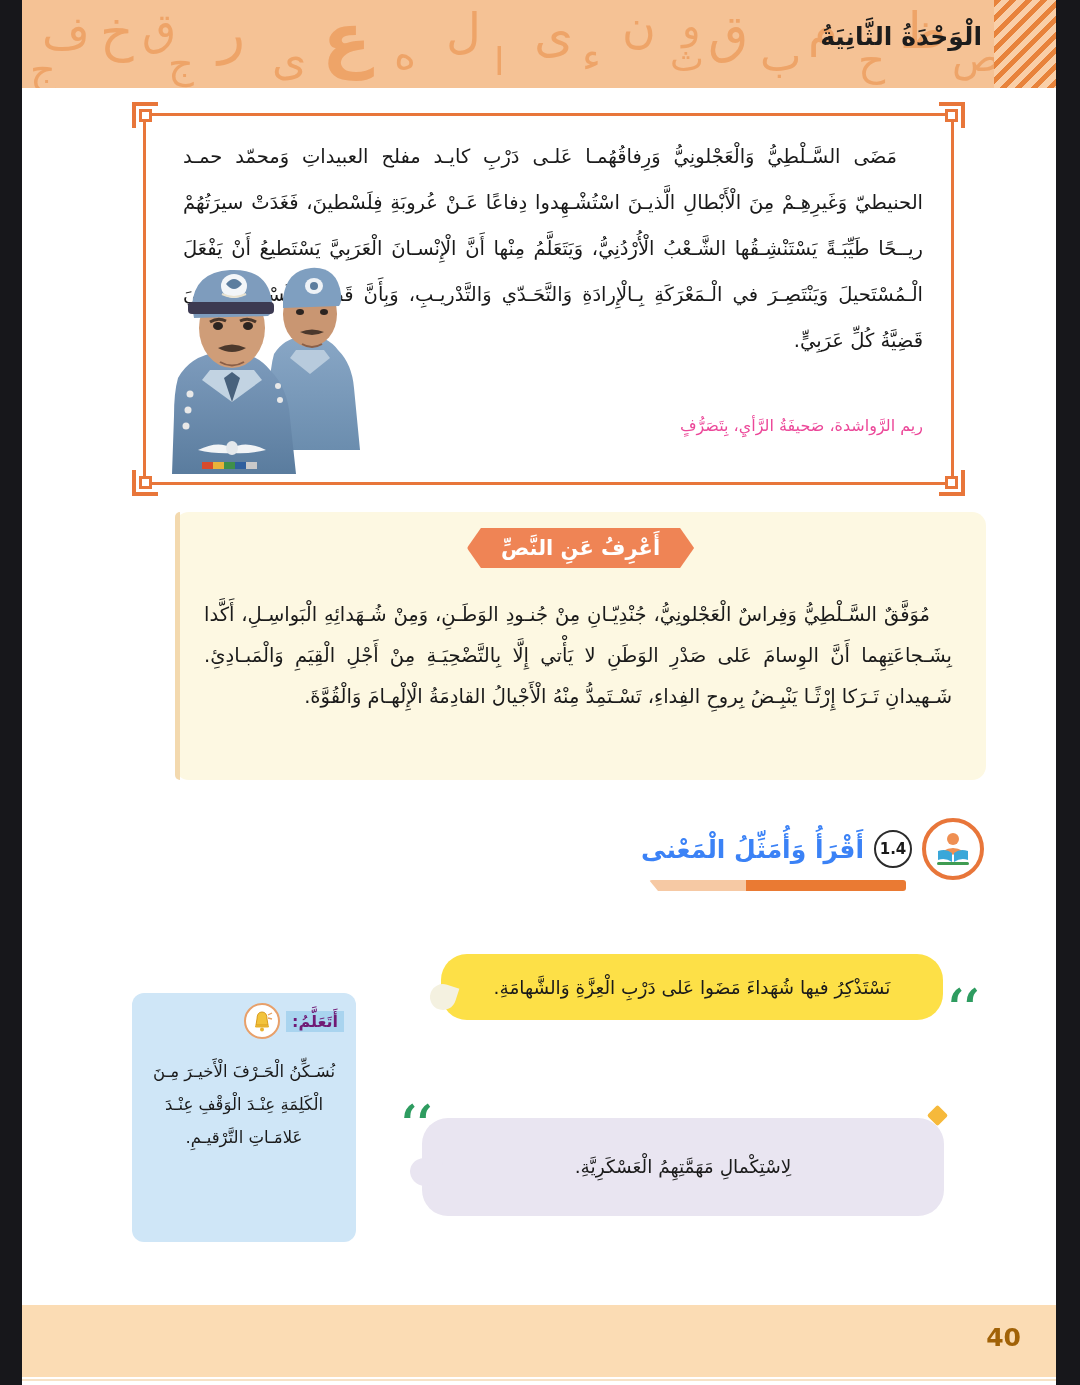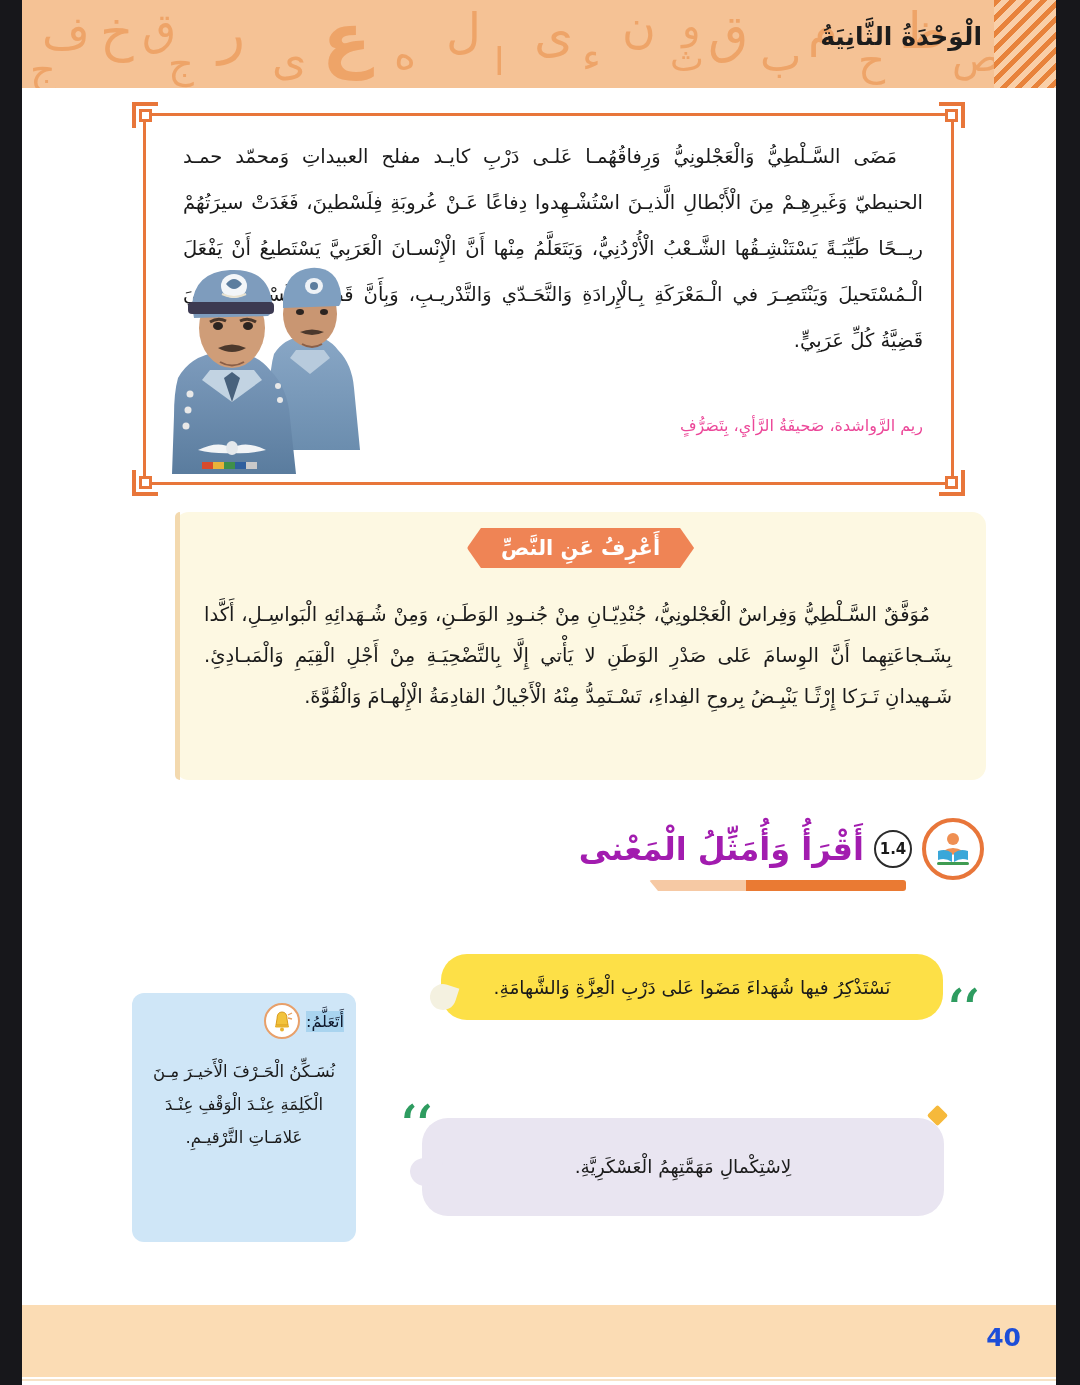--- a/index.html
+++ b/index.html
@@ -192,23 +192,23 @@
   #sec-badge {
     width: 38px; height: 38px;
     border: 2px solid #2b2b2b;
     border-radius: 50%;
     display: flex; align-items: center; justify-content: center;
     font-size: 15px; font-weight: bold; color: #1a1a1a;
     direction: ltr;
     flex: 0 0 auto;
   }
   #sec-title {
-    font-size: 32px;
+    font-size: 25px;
     font-weight: bold;
-    color: #a21caf;
+    color: #3b82f6;
     white-space: nowrap;
     margin-left: 45px;
   }
   #sec-underline {
     position: absolute;
     right: 150px;
     top: 880px;
     width: 257px;
     height: 11px;
     display: flex;
@@ -249,24 +249,24 @@
     position: absolute;
     right: 12px;
     top: 10px;
     display: flex;
     flex-direction: row;
     align-items: center;
     gap: 6px;
   }
   #learn-label {
     background: #a9d4ef;
-    color: #0f172a;
+    color: #701a75;
     font-size: 16px;
-    font-weight: normal;
-    padding: 1px 0;
+    font-weight: bold;
+    padding: 1px 6px;
     white-space: nowrap;
   }
   #bell-icon-wrap {
     width: 36px; height: 36px;
     border: 2px solid #e8a06a;
     border-radius: 50%;
     background: #fff;
     display: flex; align-items: center; justify-content: center;
     flex: 0 0 auto;
   }
@@ -371,21 +371,21 @@
     left: 0; bottom: 4px;
     width: 1034px; height: 2px;
     background: #f7e2c6;
   }
   #page-number {
     position: absolute;
     right: 35px;
     top: 18px;
     font-size: 25px;
     font-weight: bold;
-    color: #1d4ed8;
+    color: #a16207;
     direction: ltr;
   }
 
   .pattern-letter {
     position: absolute;
     color: #ea8c45;
     font-family: "DejaVu Sans", sans-serif;
     user-select: none;
   }
 </style>

